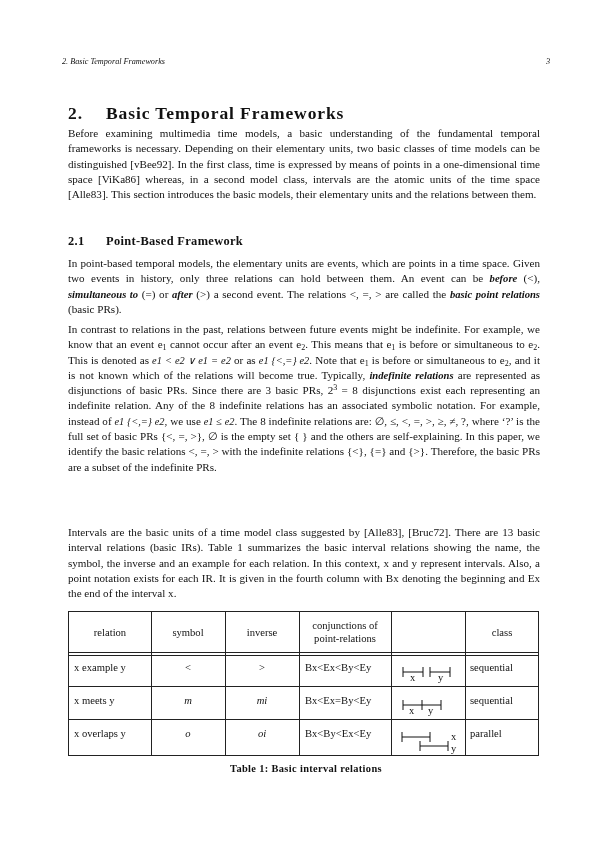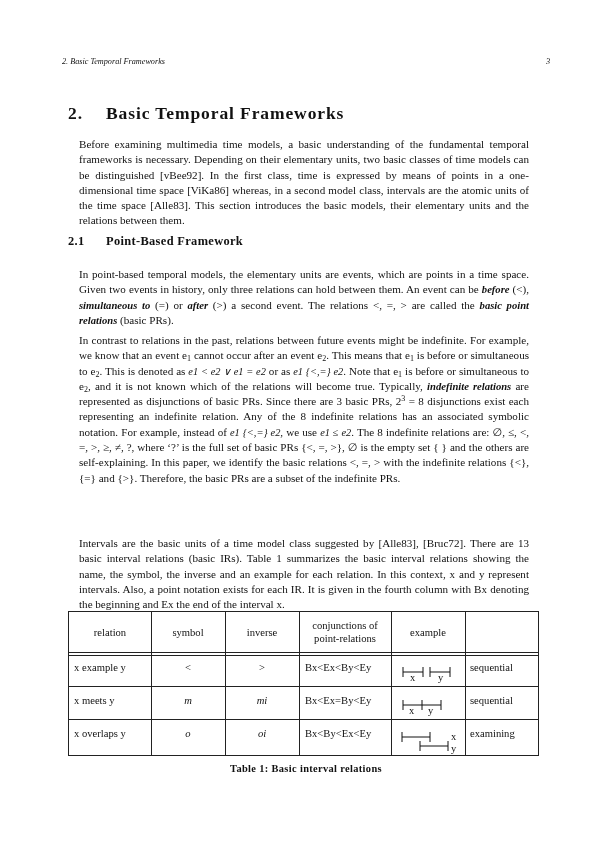--- a/index.html
+++ b/index.html
@@ -15,21 +15,21 @@
   .h1 { position: absolute; left: 68px; top: 103px; font-weight: bold;
         font-size: 17.5px; letter-spacing: 0.9px; }
   .h1 .num { display: inline-block; width: 38px; }
 
   .h2 { position: absolute; left: 68px; font-weight: bold; font-size: 12.4px;
         letter-spacing: 0.35px; }
   .h2 .num { display: inline-block; width: 38px; }
 
   .para { position: absolute; left: 68px; width: 472px; font-size: 11.1px;
           line-height: 15.3px; text-align: justify; }
-  .para p { margin: 11px; }
+  .para p { margin: 0; }
   .bi { font-weight: bold; font-style: italic; font-size: 10.6px; }
   .mi { font-style: italic; font-size: 10.4px; }
   sub { font-size: 8px; vertical-align: -2px; line-height: 0; }
   sup { font-size: 8px; vertical-align: 4px; line-height: 0; }
 
   .tbl { position: absolute; left: 68px; top: 611px; width: 471px; height: 145px;
          border: 1px solid #222; box-sizing: border-box; }
   .vline { position: absolute; top: 0; bottom: 0; width: 0; border-left: 1px solid #222; }
   .hline { position: absolute; left: 0; right: 0; height: 0; border-top: 1px solid #222; }
   .cell { position: absolute; font-size: 10.6px; line-height: 13px; }
@@ -87,21 +87,21 @@
     <div class="hline" style="top:74px;"></div>
     <div class="hline" style="top:107px;"></div>
 
     <div class="cell hdr" style="left:0;top:0;width:82px;height:40px;">relation</div>
     <div class="cell hdr" style="left:82px;top:0;width:74px;height:40px;">symbol</div>
     <div class="cell hdr" style="left:156px;top:0;width:74px;height:40px;">inverse</div>
     <div class="cell hdr" style="left:230px;top:0;width:92px;height:40px;flex-direction:column;">
       <span>conjunctions of</span>
       <span>point-relations</span>
     </div>
-    <div class="cell hdr" style="left:322px;top:0;width:74px;height:40px;">example</div>
+    <div class="cell hdr" style="left:396px;top:0;width:74px;height:40px;">class</div>
 
     <div class="cell" style="left:5px;top:49px;">x example y</div>
     <div class="cell" style="left:82px;top:49px;width:74px;text-align:center;">&lt;</div>
     <div class="cell" style="left:156px;top:49px;width:74px;text-align:center;">&gt;</div>
     <div class="cell" style="left:236px;top:49px;">Bx&lt;Ex&lt;By&lt;Ey</div>
     <svg class="ex" style="left:333px;top:52px;" width="60" height="20">
       <g stroke="#111" stroke-width="1">
         <line x1="1" y1="8" x2="21" y2="8"></line>
           <line x1="1" y1="3" x2="1" y2="13"></line>
           <line x1="21" y1="3" x2="21" y2="13"></line>
@@ -139,17 +139,17 @@
         <line x1="1" y1="9" x2="29" y2="9"></line>
           <line x1="1" y1="4" x2="1" y2="14"></line>
           <line x1="29" y1="4" x2="29" y2="14"></line>
         <line x1="19" y1="18" x2="47" y2="18"></line>
           <line x1="19" y1="13" x2="19" y2="23"></line>
           <line x1="47" y1="13" x2="47" y2="23"></line>
       </g>
       <text x="50" y="12">x</text>
       <text x="50" y="24">y</text>
     </svg>
-    <div class="cell" style="left:401px;top:115px;">examining</div>
+    <div class="cell" style="left:401px;top:115px;">parallel</div>
   </div>
 
   <div class="caption">Table 1: Basic interval relations</div>
 </div>
 
 </body></html>

